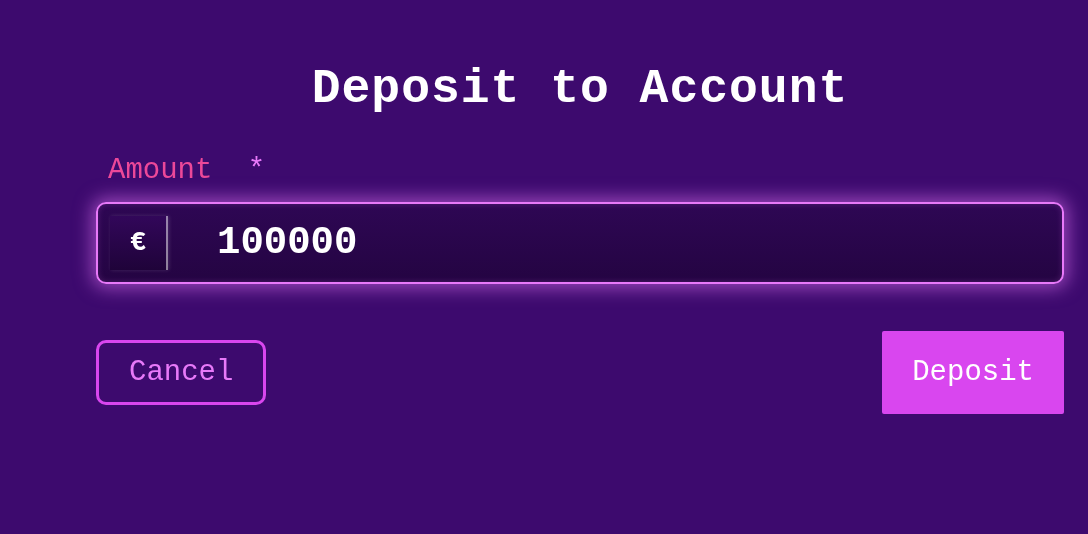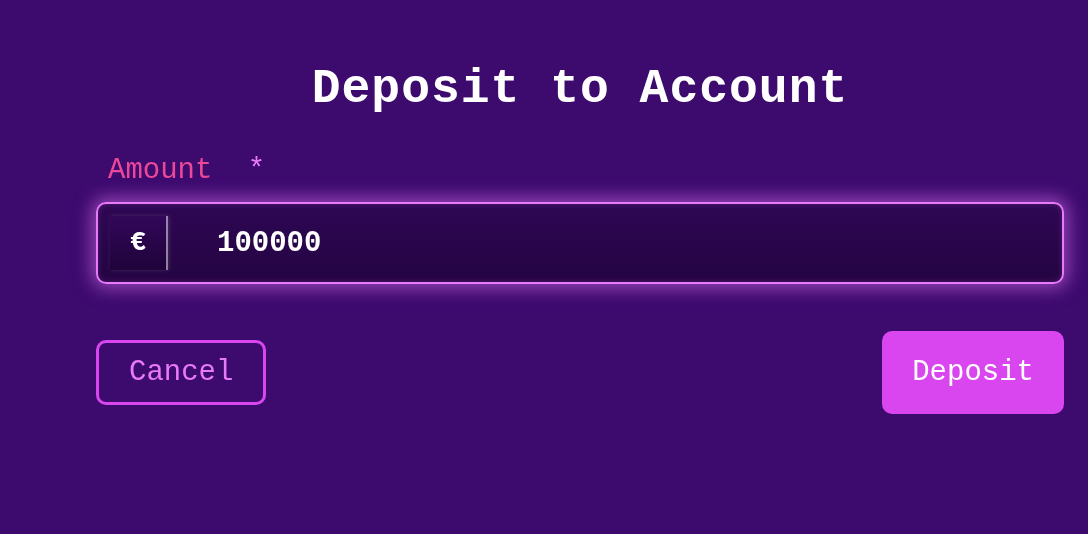--- a/index.html
+++ b/index.html
@@ -72,21 +72,21 @@
       border-right: 2px solid rgba(255, 255, 255, 0.5);
       box-shadow: 1px 0 4px rgba(255,255,255,0.15);
     }
     .amount-input {
       flex: 1;
       background: transparent;
       border: none;
       outline: none;
       color: #ffffff;
       font-family: inherit;
-      font-size: 29px;
+      font-size: 39px;
       font-weight: bold;
       padding: 0 25px;
     }
     .button-row {
       display: flex;
       justify-content: space-between;
       align-items: center;
     }
     .cancel-button {
       background: transparent;
@@ -100,21 +100,21 @@
       cursor: pointer;
     }
     .deposit-button {
       background-color: #d946ef;
       border: none;
       color: #ffffff;
       font-family: inherit;
       font-size: 29px;
       font-weight: normal;
       padding: 25px 30px;
-      border-radius: 10px;
+      border-radius: 2px;
       cursor: pointer;
     }
   </style>
 </head>
 <body>
 
 <div class="container">
   <h1 class="title">Deposit to Account</h1>
 
   <div class="field-container">

